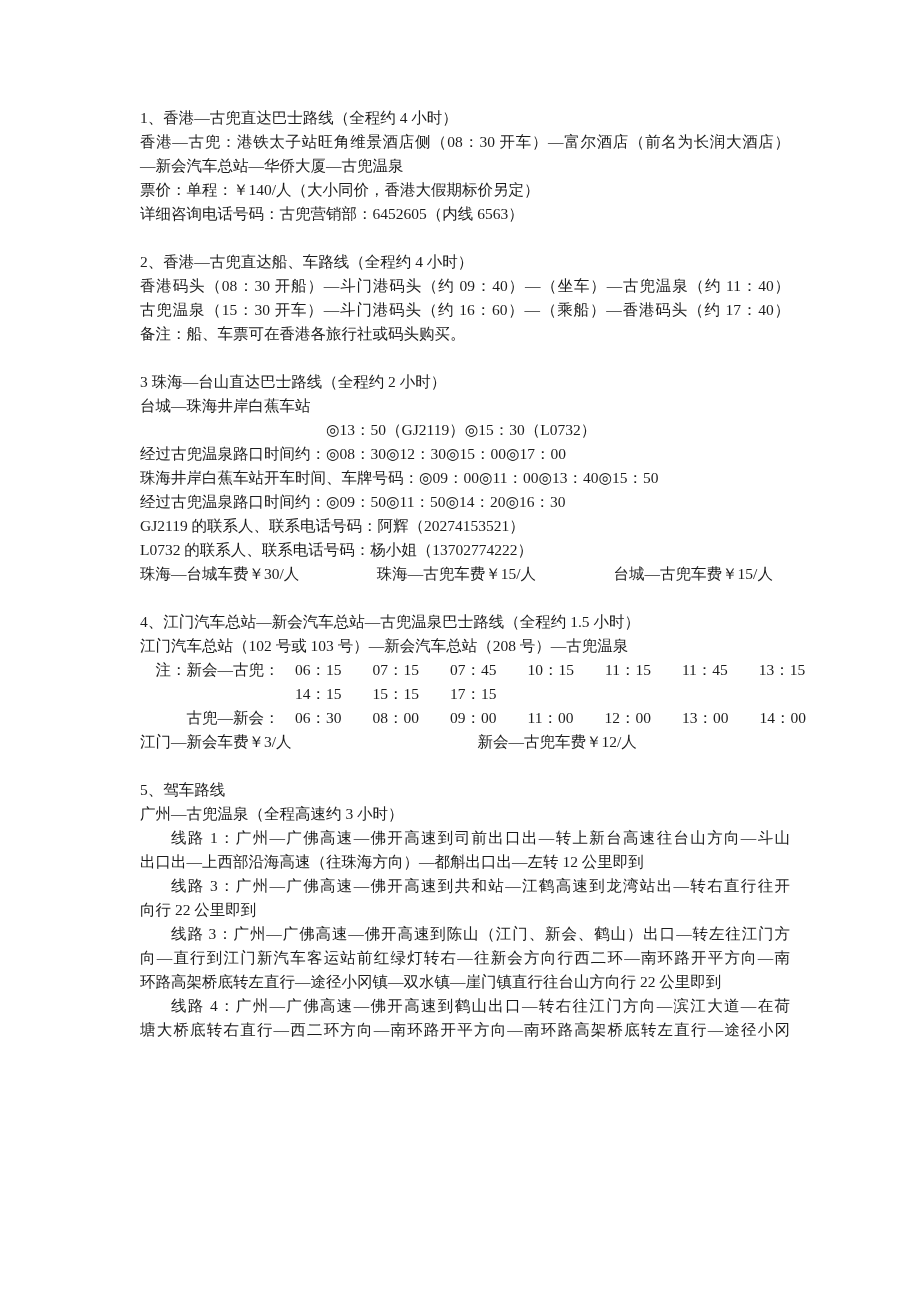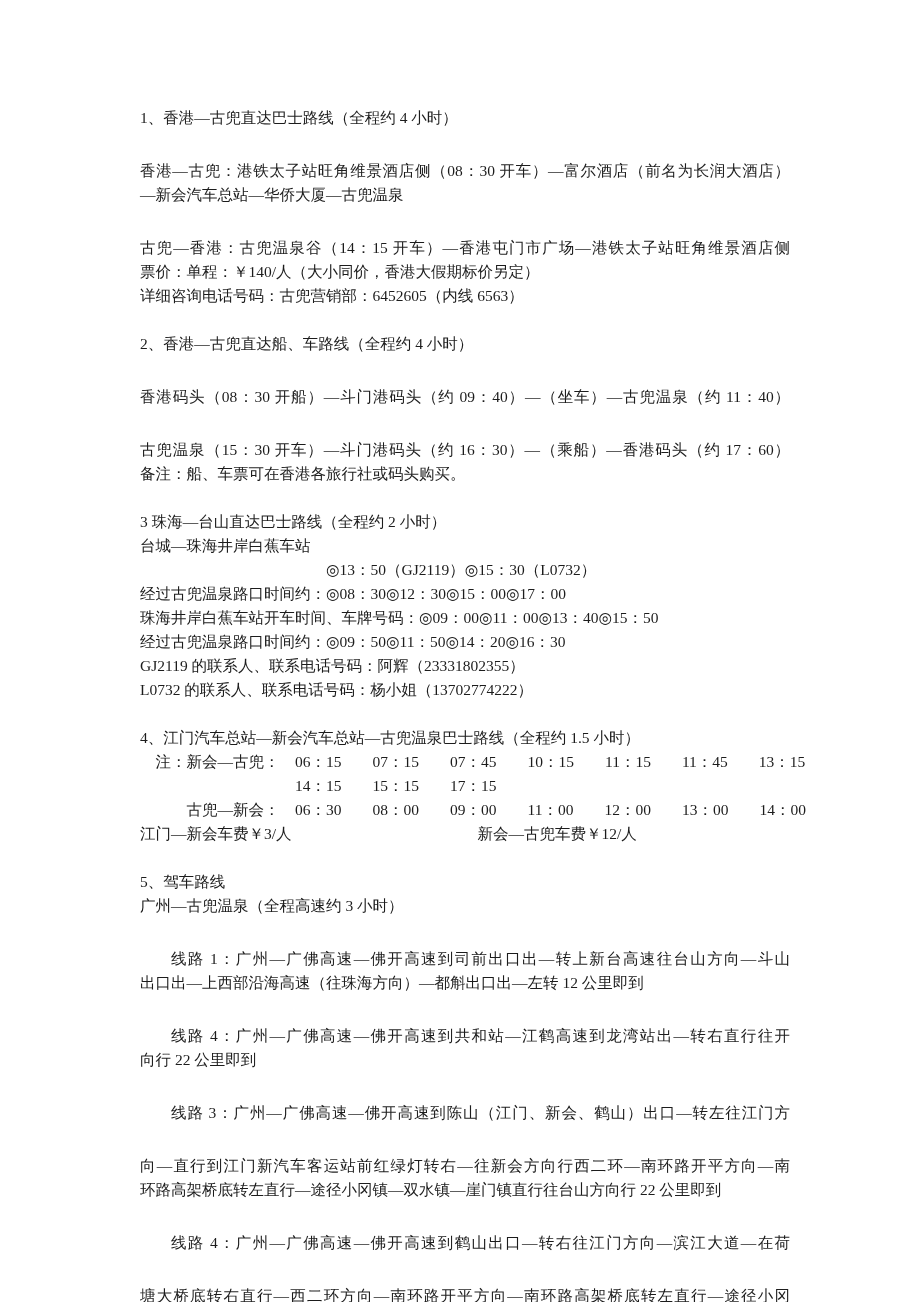--- a/index.html
+++ b/index.html
@@ -24,81 +24,81 @@
   .line {
     height: 24px;
     line-height: 24px;
     white-space: pre;
   }
   .just {
     white-space: normal;
     text-align: justify;
     text-align-last: justify;
     overflow: hidden;
-    margin-top: 29px;
   }
   .ind2 { text-indent: 31px; }
   .gap { height: 24px; }
   section { display: block; }
 </style>
 </head>
 <body>
 
 <div class="page">
   <div class="content">
 
     <section>
       <div class="line">1、香港—古兜直达巴士路线（全程约 4 小时）</div>
       <div class="line just">香港—古兜：港铁太子站旺角维景酒店侧（08：30 开车）—富尔酒店（前名为长润大酒店）</div>
       <div class="line">—新会汽车总站—华侨大厦—古兜温泉</div>
-      <div class="line just">古兜—香港：古兜温泉谷（14：15 开车）—香港屯门市广场—港铁太子站旺角维景酒店侧</div>
       <div class="line">票价：单程：￥140/人（大小同价，香港大假期标价另定）</div>
       <div class="line">详细咨询电话号码：古兜营销部：6452605（内线 6563）</div>
     </section>
 
     <div class="gap"></div>
 
     <section>
       <div class="line">2、香港—古兜直达船、车路线（全程约 4 小时）</div>
       <div class="line just">香港码头（08：30 开船）—斗门港码头（约 09：40）—（坐车）—古兜温泉（约 11：40）</div>
-      <div class="line just">古兜温泉（15：30 开车）—斗门港码头（约 16：30）—（乘船）—香港码头（约 17：60）</div>
+      <div class="line just">古兜温泉（15：30 开车）—斗门港码头（约 16：60）—（乘船）—香港码头（约 17：40）</div>
       <div class="line">备注：船、车票可在香港各旅行社或码头购买。</div>
     </section>
 
     <div class="gap"></div>
 
     <section>
       <div class="line">3 珠海—台山直达巴士路线（全程约 2 小时）</div>
       <div class="line">台城—珠海井岸白蕉车站</div>
       <div class="line">　　　　　　　　　　　　◎13：50（GJ2119）◎15：30（L0732）</div>
       <div class="line">经过古兜温泉路口时间约：◎08：30◎12：30◎15：00◎17：00</div>
       <div class="line">珠海井岸白蕉车站开车时间、车牌号码：◎09：00◎11：00◎13：40◎15：50</div>
       <div class="line">经过古兜温泉路口时间约：◎09：50◎11：50◎14：20◎16：30</div>
-      <div class="line">GJ2119 的联系人、联系电话号码：阿辉（23331802355）</div>
+      <div class="line">GJ2119 的联系人、联系电话号码：阿辉（20274153521）</div>
       <div class="line">L0732 的联系人、联系电话号码：杨小姐（13702774222）</div>
+      <div class="line">珠海—台城车费￥30/人　　　　　珠海—古兜车费￥15/人　　　　　台城—古兜车费￥15/人</div>
     </section>
 
     <div class="gap"></div>
 
     <section>
       <div class="line">4、江门汽车总站—新会汽车总站—古兜温泉巴士路线（全程约 1.5 小时）</div>
+      <div class="line">江门汽车总站（102 号或 103 号）—新会汽车总站（208 号）—古兜温泉</div>
       <div class="line">　注：新会—古兜：　06：15　　07：15　　07：45　　10：15　　11：15　　11：45　　13：15</div>
       <div class="line">　　　　　　　　　　14：15　　15：15　　17：15</div>
       <div class="line">　　　古兜—新会：　06：30　　08：00　　09：00　　11：00　　12：00　　13：00　　14：00</div>
       <div class="line">江门—新会车费￥3/人　　　　　　　　　　　　新会—古兜车费￥12/人</div>
     </section>
 
     <div class="gap"></div>
 
     <section>
       <div class="line">5、驾车路线</div>
       <div class="line">广州—古兜温泉（全程高速约 3 小时）</div>
       <div class="line just ind2">线路 1：广州—广佛高速—佛开高速到司前出口出—转上新台高速往台山方向—斗山</div>
       <div class="line">出口出—上西部沿海高速（往珠海方向）—都斛出口出—左转 12 公里即到</div>
-      <div class="line just ind2">线路 4：广州—广佛高速—佛开高速到共和站—江鹤高速到龙湾站出—转右直行往开</div>
+      <div class="line just ind2">线路 3：广州—广佛高速—佛开高速到共和站—江鹤高速到龙湾站出—转右直行往开</div>
       <div class="line">向行 22 公里即到</div>
       <div class="line just ind2">线路 3：广州—广佛高速—佛开高速到陈山（江门、新会、鹤山）出口—转左往江门方</div>
       <div class="line just">向—直行到江门新汽车客运站前红绿灯转右—往新会方向行西二环—南环路开平方向—南</div>
       <div class="line">环路高架桥底转左直行—途径小冈镇—双水镇—崖门镇直行往台山方向行 22 公里即到</div>
       <div class="line just ind2">线路 4：广州—广佛高速—佛开高速到鹤山出口—转右往江门方向—滨江大道—在荷</div>
       <div class="line just">塘大桥底转右直行—西二环方向—南环路开平方向—南环路高架桥底转左直行—途径小冈</div>
     </section>
 
   </div>
 </div>

